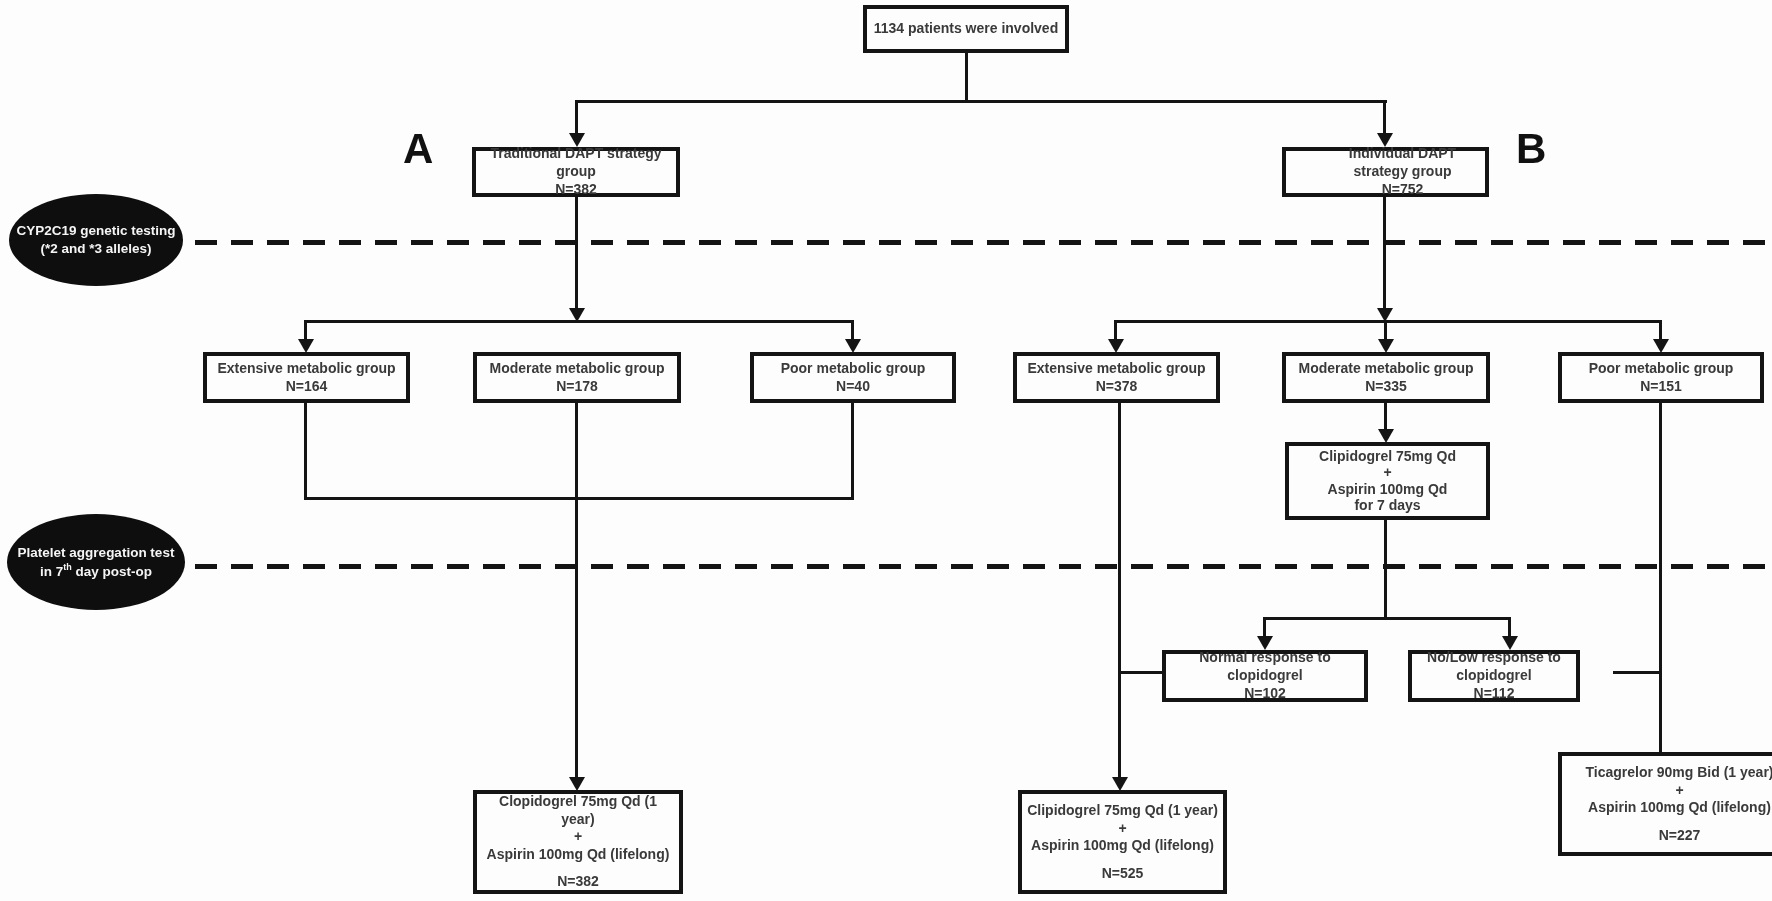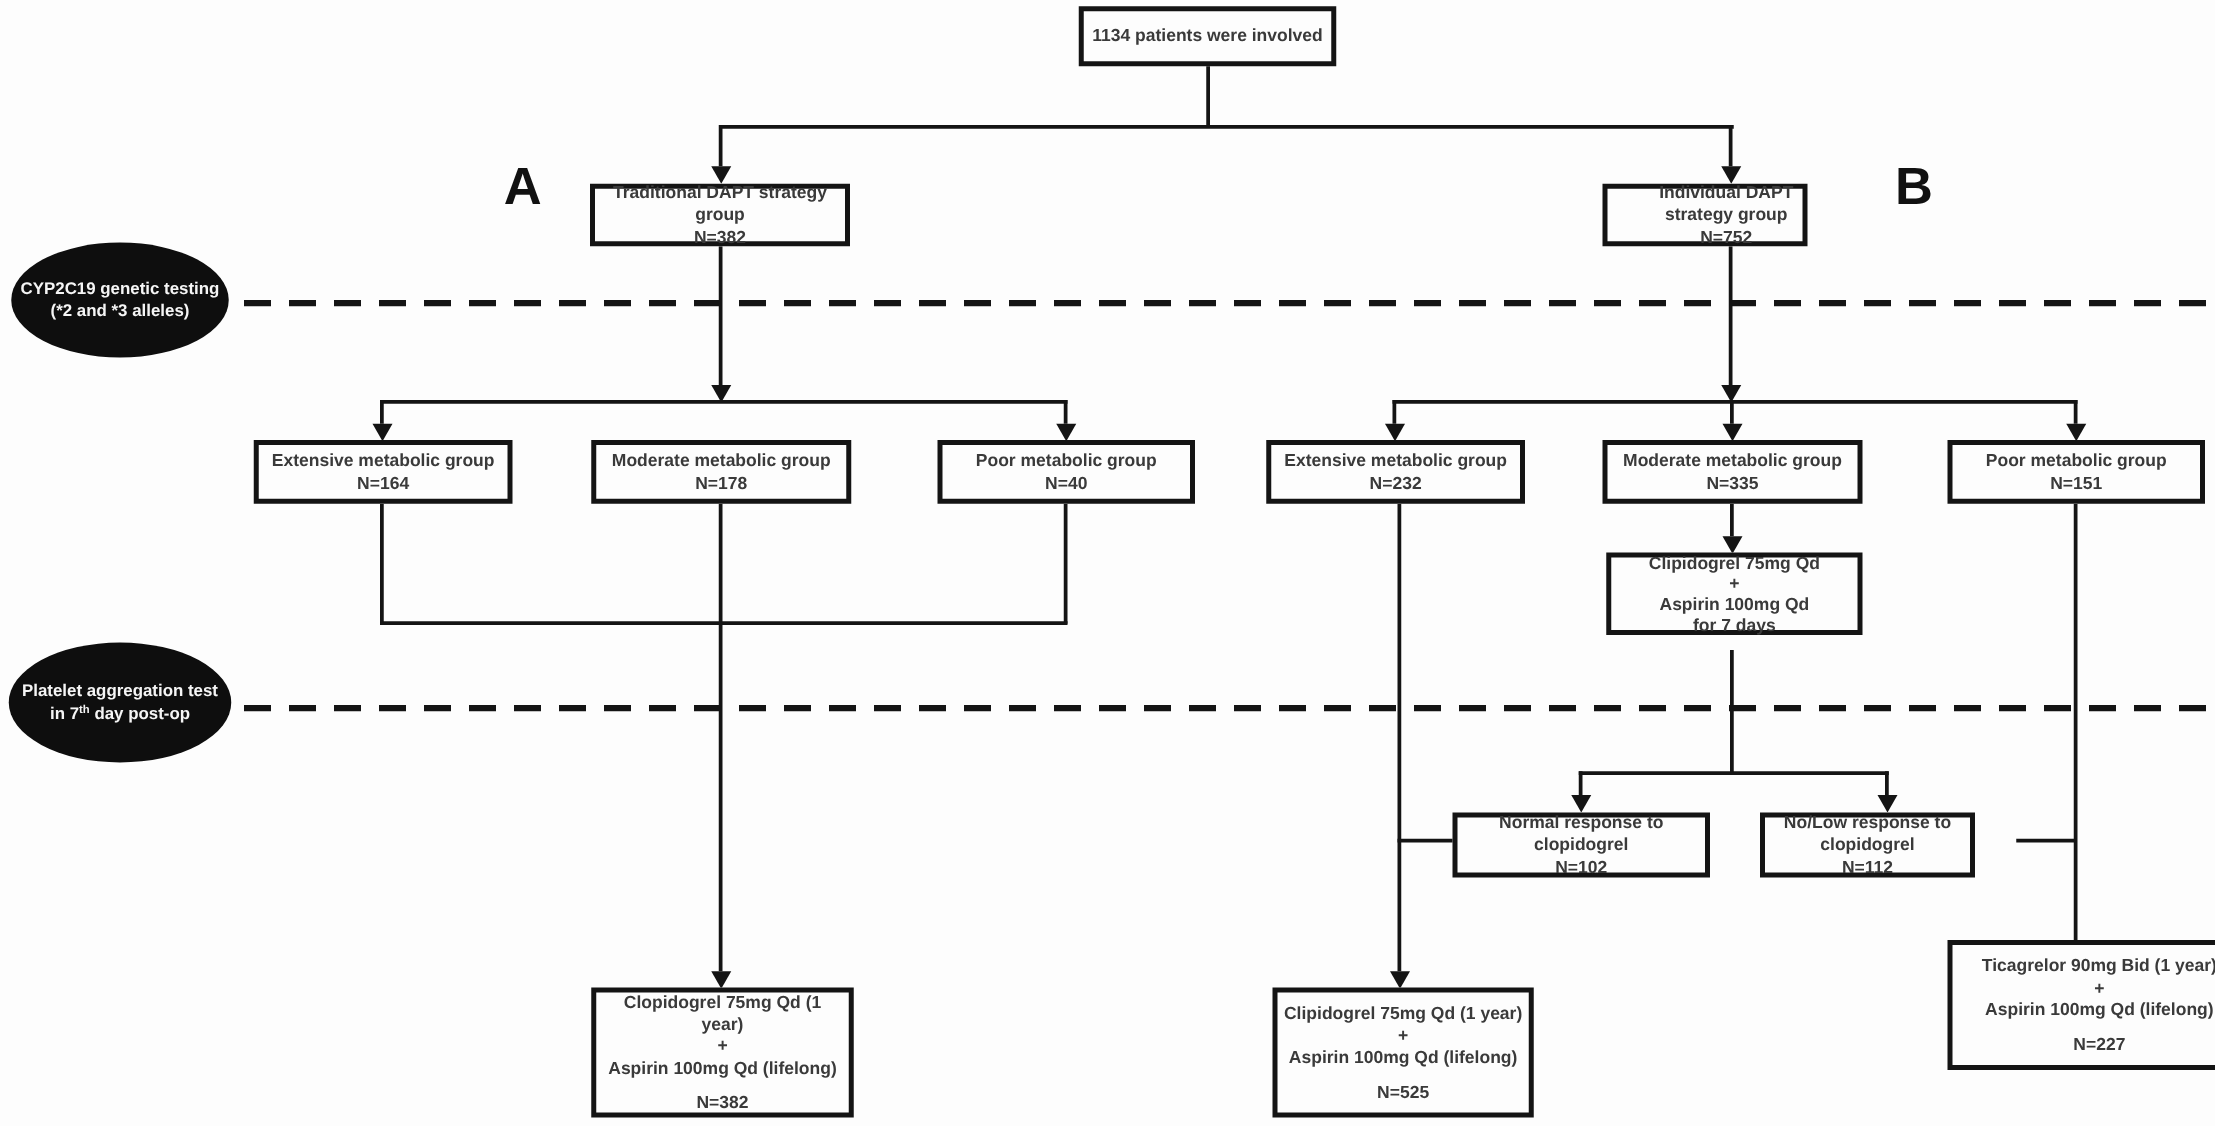--- a/index.html
+++ b/index.html
@@ -105,52 +105,52 @@
   <div class="hl" style="left:1613px;top:671px;width:48px;"></div>
 
   <div class="box" style="left:863px;top:5px;width:206px;height:48px;">
     <div>1134 patients were involved</div>
   </div>
 
   <div class="box" style="left:472px;top:147px;width:208px;height:50px;">
     <div>Traditional DAPT strategy group</div>
     <div class="nline">N=382</div>
   </div>
-  <div class="box" style="left:1282px;top:147px;width:164px;height:50px;padding-left:38px;">
+  <div class="box" style="left:1282px;top:147px;width:207px;height:50px;padding-left:38px;">
     <div>Individual DAPT strategy group</div>
     <div class="nline">N=752</div>
   </div>
 
   <div class="box" style="left:203px;top:352px;width:207px;height:51px;">
     <div>Extensive metabolic group</div>
     <div class="nline">N=164</div>
   </div>
   <div class="box" style="left:473px;top:352px;width:208px;height:51px;">
     <div>Moderate metabolic group</div>
     <div class="nline">N=178</div>
   </div>
   <div class="box" style="left:750px;top:352px;width:206px;height:51px;">
     <div>Poor metabolic group</div>
     <div class="nline">N=40</div>
   </div>
 
   <div class="box" style="left:1013px;top:352px;width:207px;height:51px;">
     <div>Extensive metabolic group</div>
-    <div class="nline">N=232</div>
+    <div class="nline">N=378</div>
   </div>
   <div class="box" style="left:1282px;top:352px;width:208px;height:51px;">
     <div>Moderate metabolic group</div>
     <div class="nline">N=335</div>
   </div>
   <div class="box" style="left:1558px;top:352px;width:206px;height:51px;">
     <div>Poor metabolic group</div>
     <div class="nline">N=151</div>
   </div>
 
-  <div class="box" style="left:1285px;top:442px;width:205px;height:66px;">
+  <div class="box" style="left:1285px;top:442px;width:205px;height:78px;justify-content:flex-end;">
     <div class="tight">Clipidogrel 75mg Qd</div>
     <div class="tight">+</div>
     <div class="tight">Aspirin 100mg Qd</div>
     <div class="tight">for 7 days</div>
   </div>
 
   <div class="box" style="left:1162px;top:650px;width:206px;height:52px;">
     <div>Normal response to clopidogrel</div>
     <div class="nline">N=102</div>
   </div>

